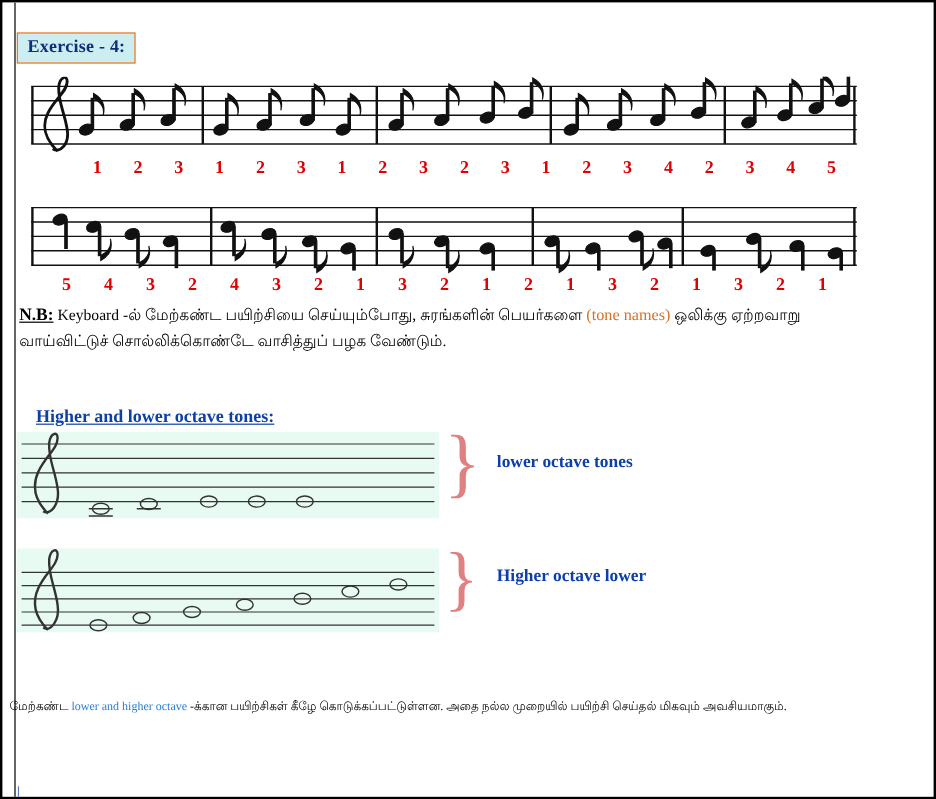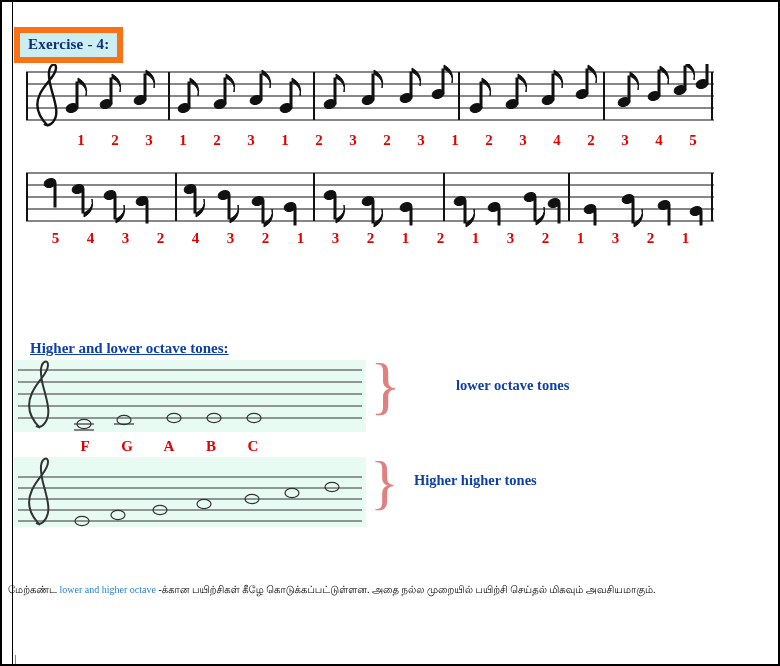--- a/index.html
+++ b/index.html
@@ -26,21 +26,21 @@
     top: 0;
     width: 1px;
     height: 666px;
     background: #000000;
   }
   .exercise-badge {
     position: absolute;
     left: 12px;
     top: 25px;
     background: #cdeef0;
-    border: 6px solid #f97316;
+    border: 1px solid #f97316;
     padding: 3px 8px 4px 8px;
     font-family: "Liberation Serif", serif;
     font-weight: bold;
     font-size: 15px;
     color: #0d2e7a;
     letter-spacing: 0.2px;
   }
   .staff-block {
     position: absolute;
     left: 22px;
@@ -378,20 +378,24 @@
         <g>
           <ellipse cx="672" cy="44" rx="6" ry="4.3" transform="rotate(-20 672 44)"></ellipse>
           <rect x="676" y="44" width="2" height="14"></rect>
         </g>
       </g>
     </svg>
   </div>
 
   <div class="numrow" id="numrow2" style="left:36px; top:228px;"><span style="width: 35px;">5</span><span style="width: 35px;">4</span><span style="width: 35px;">3</span><span style="width: 35px;">2</span><span style="width: 35px;">4</span><span style="width: 35px;">3</span><span style="width: 35px;">2</span><span style="width: 35px;">1</span><span style="width: 35px;">3</span><span style="width: 35px;">2</span><span style="width: 35px;">1</span><span style="width: 35px;">2</span><span style="width: 35px;">1</span><span style="width: 35px;">3</span><span style="width: 35px;">2</span><span style="width: 35px;">1</span><span style="width: 35px;">3</span><span style="width: 35px;">2</span><span style="width: 35px;">1</span></div>
 
+  <div class="nb">
+    <span class="nb-label">N.B:</span>
+    <span class="tamil">Keyboard -ல் மேற்கண்ட பயிற்சியை செய்யும்போது, சுரங்களின் பெயர்களை </span><span class="tone-names">(tone names)</span><span class="tamil"> ஒலிக்கு ஏற்றவாறு வாய்விட்டுச் சொல்லிக்கொண்டே வாசித்துப் பழக வேண்டும்.</span>
+  </div>
 
   <div class="section-title">Higher and lower octave tones:</div>
 
   <div class="octave-panel" style="left:12px; top:358px; width:352px; height:72px;">
     <svg width="352" height="72" viewBox="0 0 352 72">
       <g stroke="#333" stroke-width="1" fill="none">
         <line x1="4" y1="10" x2="348" y2="10"></line>
         <line x1="4" y1="22" x2="348" y2="22"></line>
         <line x1="4" y1="34" x2="348" y2="34"></line>
         <line x1="4" y1="46" x2="348" y2="46"></line>
@@ -407,22 +411,21 @@
         <line x1="60" y1="70" x2="80" y2="70"></line>
         <ellipse cx="110" cy="60" rx="7" ry="4.6"></ellipse>
         <line x1="100" y1="64" x2="120" y2="64"></line>
         <ellipse cx="160" cy="58" rx="7" ry="4.6"></ellipse>
         <ellipse cx="200" cy="58" rx="7" ry="4.6"></ellipse>
         <ellipse cx="240" cy="58" rx="7" ry="4.6"></ellipse>
       </g>
     </svg>
   </div>
   <div class="brace" style="left:368px; top:352px; font-size:64px;">}</div>
-  <div class="octave-label" style="left:412px; top:375px;margin-left:42px;">lower octave tones</div>
-  <div class="noteletters" id="lowerletters" style="left:62px; top:436px;"><span style="width: 42px;">F</span><span style="width: 42px;">G</span><span style="width: 42px;">A</span><span style="width: 42px;">B</span><span style="width: 42px;">C</span></div>
+  <div class="octave-label" style="left:412px; top:375px;">lower octave tones</div>
 
   <div class="octave-panel" style="left:12px; top:455px; width:352px; height:70px;">
     <svg width="352" height="70" viewBox="0 0 352 70">
       <g stroke="#333" stroke-width="1" fill="none">
         <line x1="4" y1="20" x2="348" y2="20"></line>
         <line x1="4" y1="31" x2="348" y2="31"></line>
         <line x1="4" y1="42" x2="348" y2="42"></line>
         <line x1="4" y1="53" x2="348" y2="53"></line>
         <line x1="4" y1="64" x2="348" y2="64"></line>
       </g>
@@ -434,21 +437,21 @@
         <ellipse cx="104" cy="58" rx="7" ry="4.6"></ellipse>
         <ellipse cx="146" cy="53" rx="7" ry="4.6"></ellipse>
         <ellipse cx="190" cy="47" rx="7" ry="4.6"></ellipse>
         <ellipse cx="238" cy="42" rx="7" ry="4.6"></ellipse>
         <ellipse cx="278" cy="36" rx="7" ry="4.6"></ellipse>
         <ellipse cx="318" cy="30" rx="7" ry="4.6"></ellipse>
       </g>
     </svg>
   </div>
   <div class="brace" style="left:368px; top:450px; font-size:60px;">}</div>
-  <div class="octave-label" style="left:412px; top:470px;">Higher higher tones</div>
+  <div class="octave-label" style="left:412px; top:470px;">Higher octave lower</div>
 
   <div class="footnote">
     <span>மேற்கண்ட </span><span class="hl">lower and higher octave</span><span> -க்கான பயிற்சிகள் கீழே கொடுக்கப்பட்டுள்ளன. அதை நல்ல முறையில் பயிற்சி செய்தல் மிகவும் அவசியமாகும்.</span>
   </div>
 
   <div class="bottom-mark">|</div>
 
 </div>
 
 </body></html>

